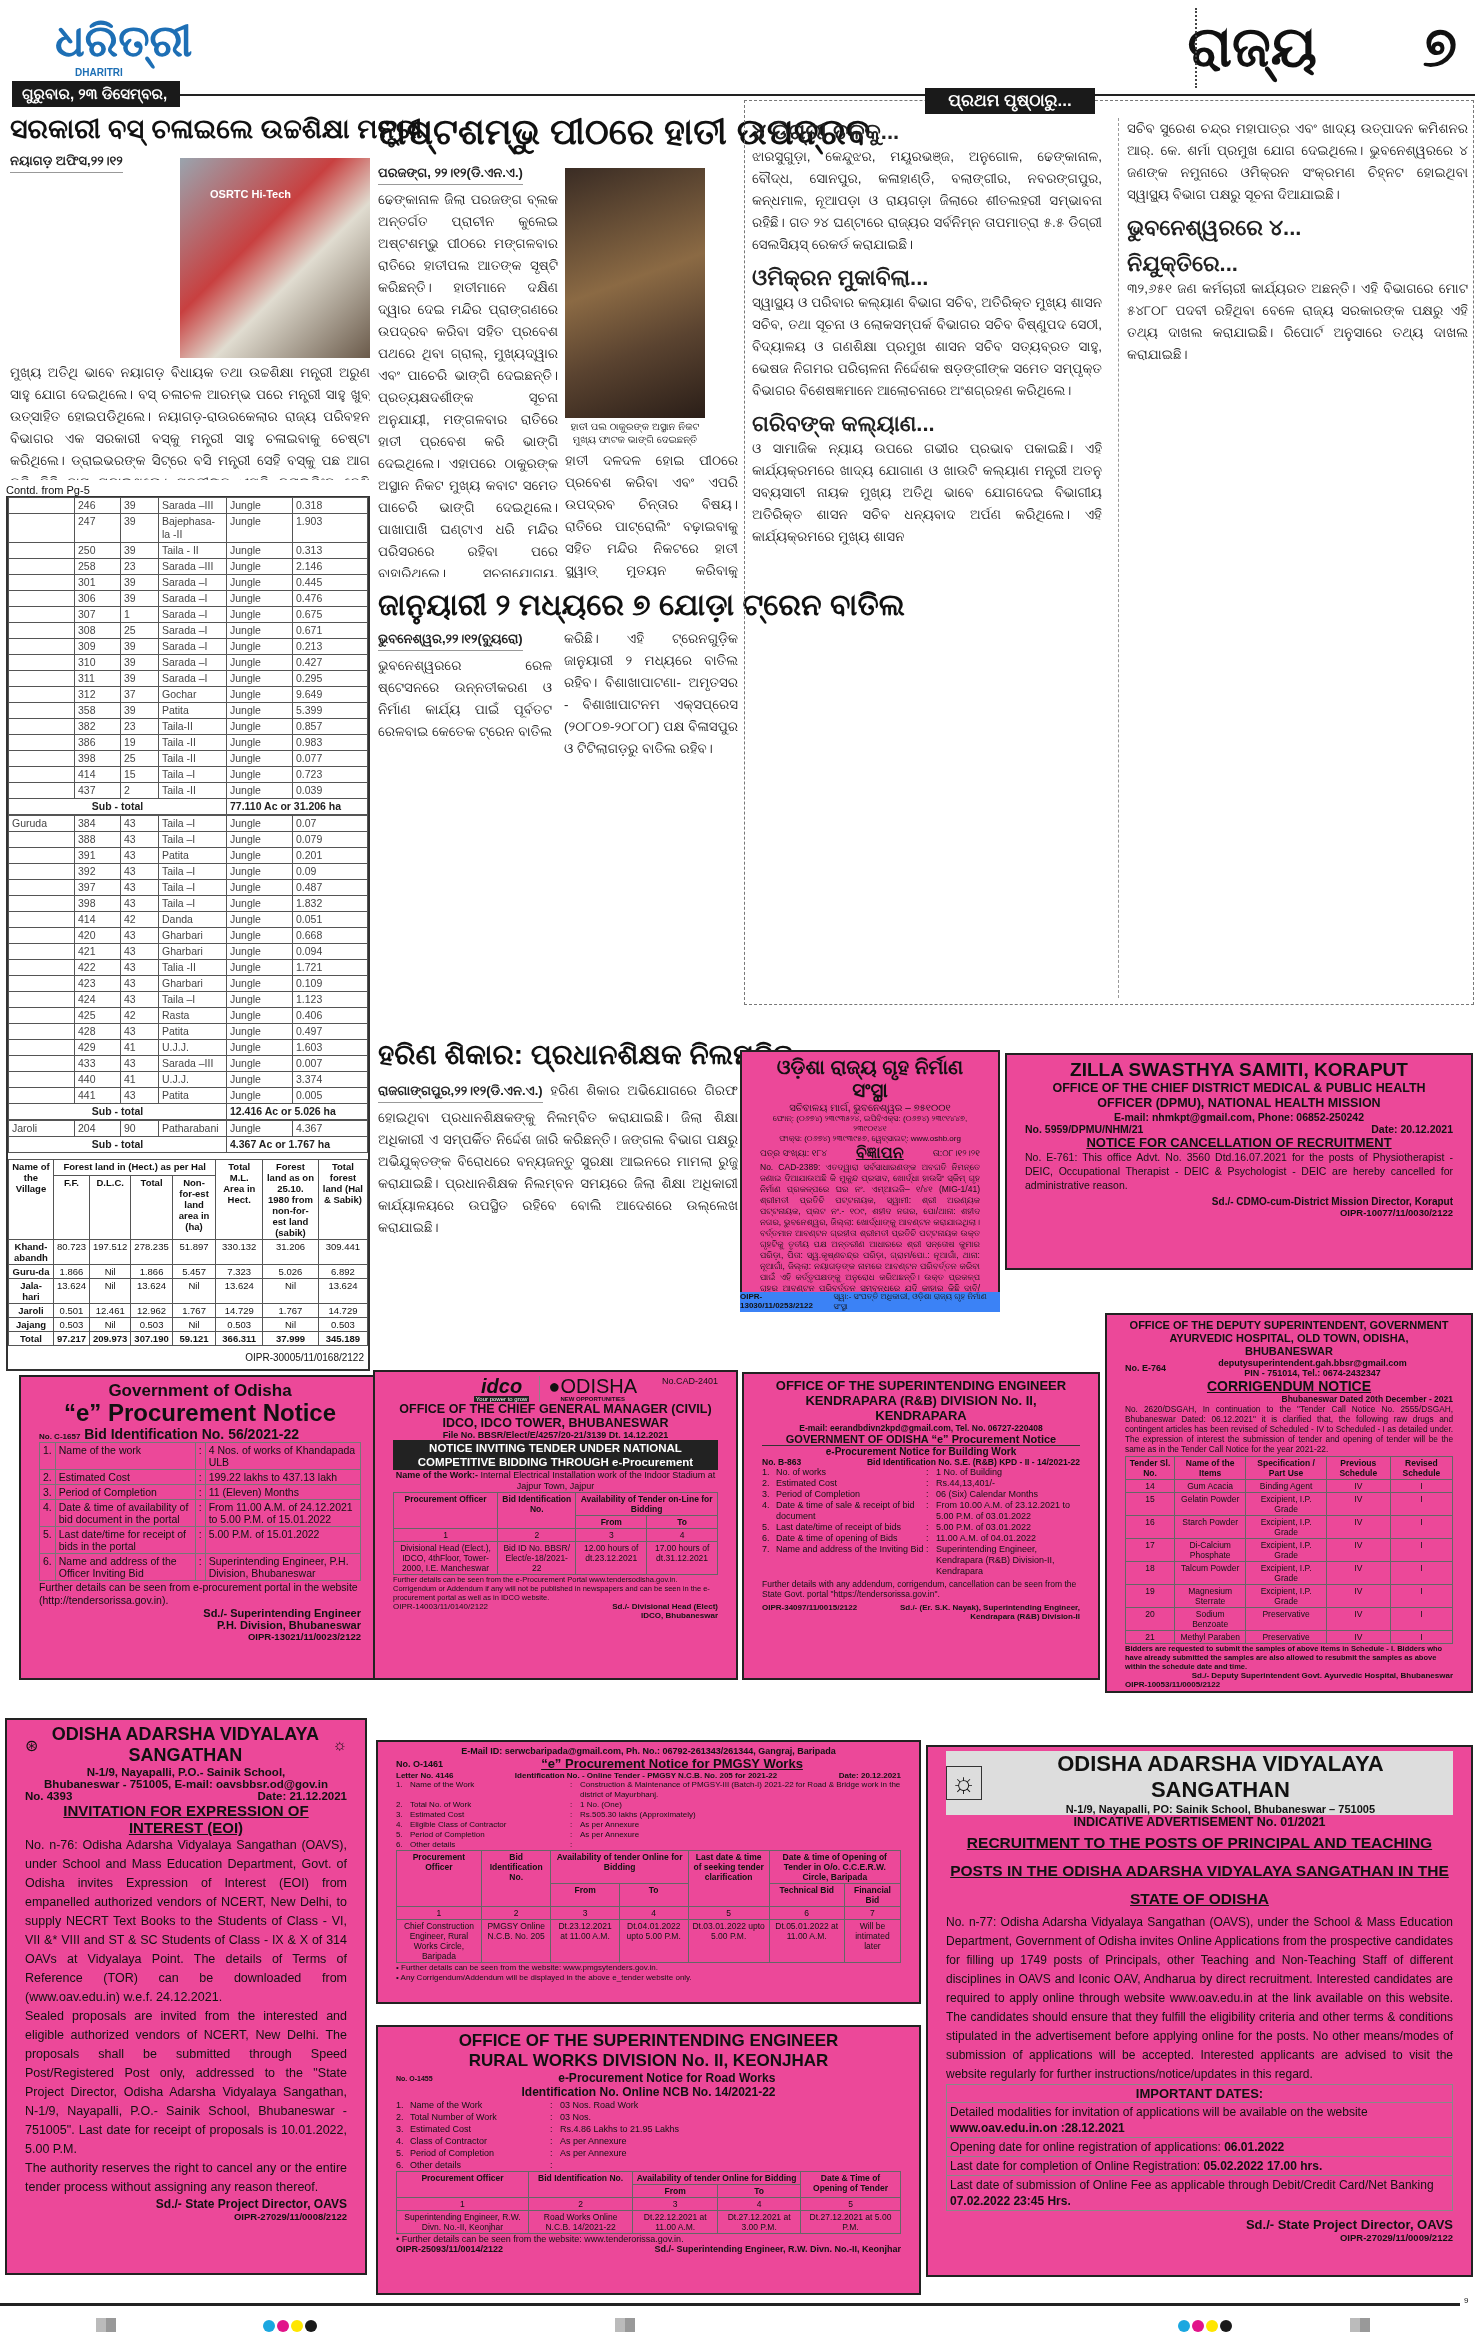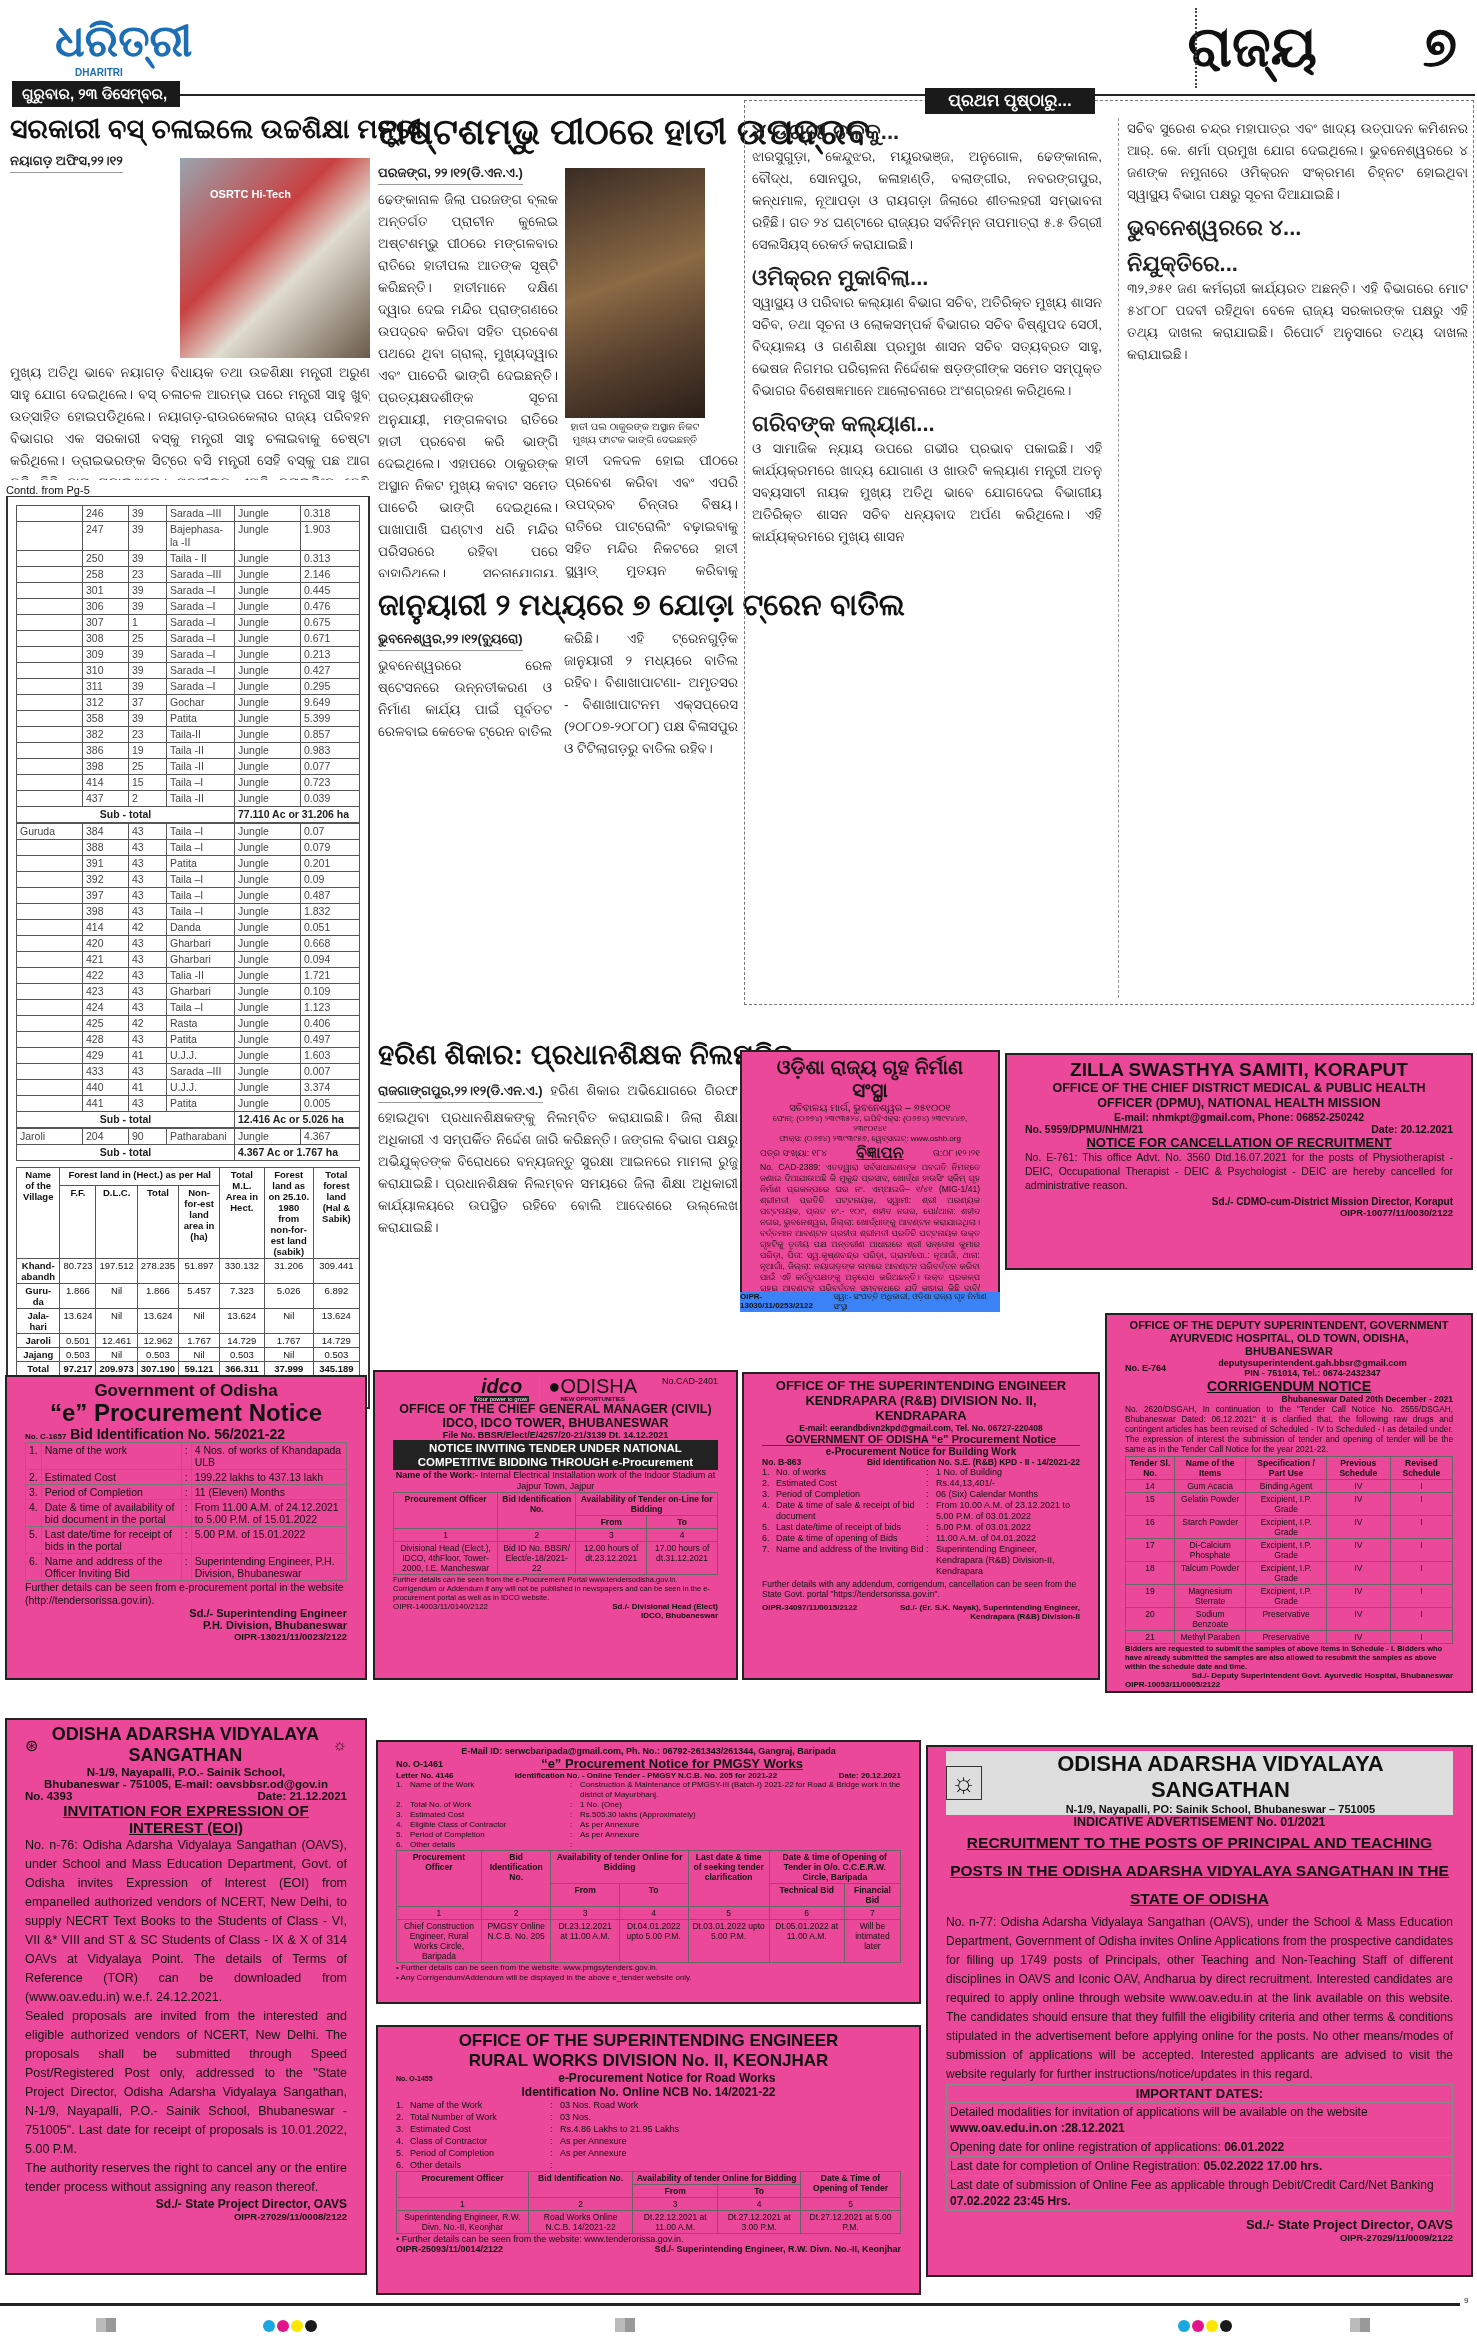--- a/index.html
+++ b/index.html
@@ -53,21 +53,21 @@
 <div class="abs col-text" style="left:10px;top:150px;width:165px;height:210px">
   <div class="dateline">ନୟାଗଡ଼ ଅଫିସ,୨୨।୧୨</div>
 </div>
 <div class="abs photo" style="left:180px;top:158px;width:190px;height:200px;">
   <div style="position:absolute;left:30px;top:30px;color:#fff;font-size:11px;font-weight:bold">OSRTC Hi-Tech</div>
 </div>
 <div class="abs col-text" style="left:10px;top:362px;width:360px;height:118px">ମୁଖ୍ୟ ଅତିଥି ଭାବେ ନୟାଗଡ଼ ବିଧାୟକ ତଥା ଉଚ୍ଚଶିକ୍ଷା ମନ୍ତ୍ରୀ ଅରୁଣ ସାହୁ ଯୋଗ ଦେଇଥିଲେ। ବସ୍ ଚଳାଚଳ ଆରମ୍ଭ ପରେ ମନ୍ତ୍ରୀ ସାହୁ ଖୁବ୍ ଉତ୍ସାହିତ ହୋଇପଡିଥିଲେ। ନୟାଗଡ଼-ରାଉରକେଲାର ରାଜ୍ୟ ପରିବହନ ବିଭାଗର ଏକ ସରକାରୀ ବସ୍କୁ ମନ୍ତ୍ରୀ ସାହୁ ଚଳାଇବାକୁ ଚେଷ୍ଟା କରିଥିଲେ। ଡ୍ରାଇଭରଙ୍କ ସିଟ୍‌ରେ ବସି ମନ୍ତ୍ରୀ ସେହି ବସ୍କୁ ପଛ ଆଗ କରି କିଛି ବାଟ ଗଡାଇଥିଲେ। ମନ୍ତ୍ରୀଙ୍କ ଏପରି ଡ୍ରାଇଭିଂକୁ ଦେଖି ଉପସ୍ଥିତ ଲୋକମାନେ ତାଳି ମାରିବା ସହ ମନ୍ତ୍ରୀଙ୍କୁ ଉତ୍ସାହିତ କରିଥିଲେ।</div>
 
 <div class="abs" style="left:6px;top:484px;width:364px;">
   <div style="font-size:11px">Contd. from Pg-5</div>
-  <div style="border:2px solid #333;border-top:1px solid #333;padding:8px">
+  <div style="border:2px solid #333;border-top:1px solid #333;padding:0">
     <table class="land">
       <tbody id="khand-body">
           <tr>
             <td style="width:66px"></td>
             <td style="width: 46px;">246</td>
             <td style="width: 38px;">39</td>
             <td style="width: 68px;">Sarada –III</td>
             <td style="width: 66px;">Jungle</td>
             <td>0.318</td>
           </tr>
@@ -610,21 +610,21 @@
           <td>IV</td>
           <td>I</td>
         </tr>
       </tbody>
   </table>
   <div style="font-size:7.5px;line-height:9px;font-weight:bold">Bidders are requested to submit the samples of above items in Schedule - I. Bidders who have already submitted the samples are also allowed to resubmit the samples as above within the schedule date and time.</div>
   <div style="font-size:8px;font-weight:bold;text-align:right">Sd./- Deputy Superintendent Govt. Ayurvedic Hospital, Bhubaneswar</div>
   <div class="oipr" style="font-size:8px;text-align:left">OIPR-10053/11/0005/2122</div>
 </div>
 
-<div class="abs box" style="left:5px;top:1375px;width:362px;height:305px">
+<div class="abs box" style="left:19px;top:1375px;width:362px;height:305px">
   <div class="c" style="font-size:17px;font-weight:bold;line-height:19px">Government of Odisha</div>
   <div class="c" style="font-size:24px;font-weight:bold;line-height:26px">“e” Procurement Notice</div>
   <div style="font-size:14px;font-weight:bold"><span style="font-size:8px">No. C-1657</span> <span>Bid Identification No. 56/2021-22</span></div>
   <table class="kv">
       <tbody id="ph-body">
         <tr>
           <td>1.</td>
           <td style="width:140px">Name of the work</td>
           <td>:</td>
           <td>4 Nos. of works of Khandapada ULB</td>

